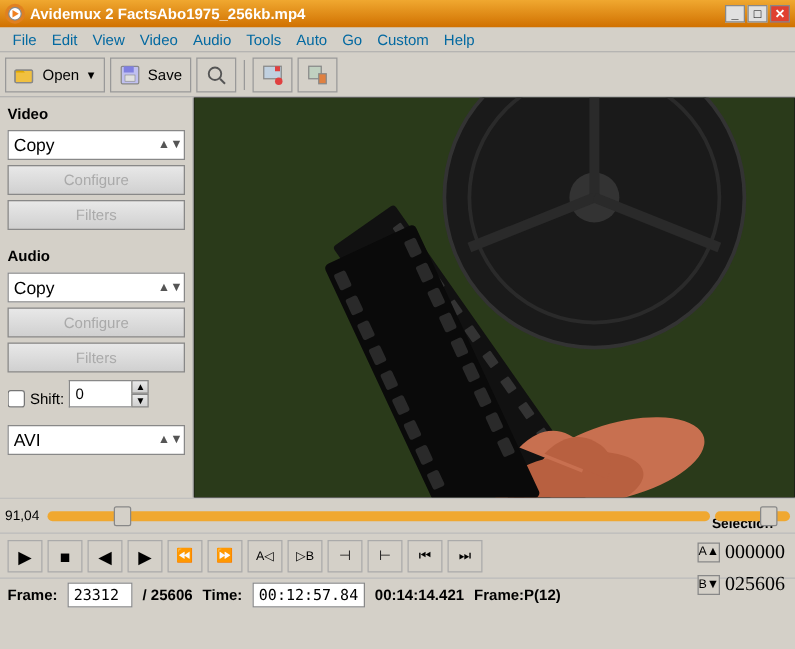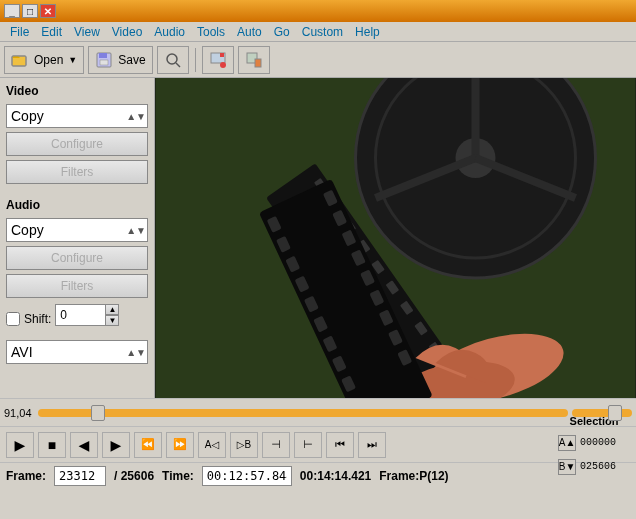--- a/index.html
+++ b/index.html
@@ -320,22 +320,22 @@
       height: 16px;
       background: #d4d0c8;
       border: 1px solid #888;
       display: flex;
       align-items: center;
       justify-content: center;
       font-size: 10px;
       cursor: pointer;
     }
     .sel-value {
-      font-size: 10px;
-      font-family: Liberation Mono, monospace;
+      font-size: 16px;
+      font-family: Liberation Serif, serif;
       min-width: 50px;
     }
 
     
     #status-bar {
       height: 26px;
       background: #d4d0c8;
       display: flex;
       align-items: center;
       padding: 0 6px;
@@ -350,20 +350,29 @@
       background: #fff;
       font-size: 12px;
       padding: 0 4px;
       font-family: monospace;
     }
   </style>
 </head>
 <body>
 
 <div id="title-bar">
+  <div class="title-left">
+    <div class="title-icon">
+      <svg width="12" height="12" viewBox="0 0 12 12">
+          <circle cx="6" cy="6" r="5" fill="#fff" stroke="#888" stroke-width="1"></circle>
+          <path d="M4 3 L9 6 L4 9 Z" fill="#f08020"></path>
+        </svg>
+    </div>
+    <span>Avidemux 2 FactsAbo1975_256kb.mp4</span>
+  </div>
   <div id="title-controls">
     <div class="title-btn">_</div>
     <div class="title-btn">□</div>
     <div class="title-btn close">✕</div>
   </div>
 </div>
 
 <div id="menu-bar">
   <span class="menu-item">File</span>
   <span class="menu-item">Edit</span>

